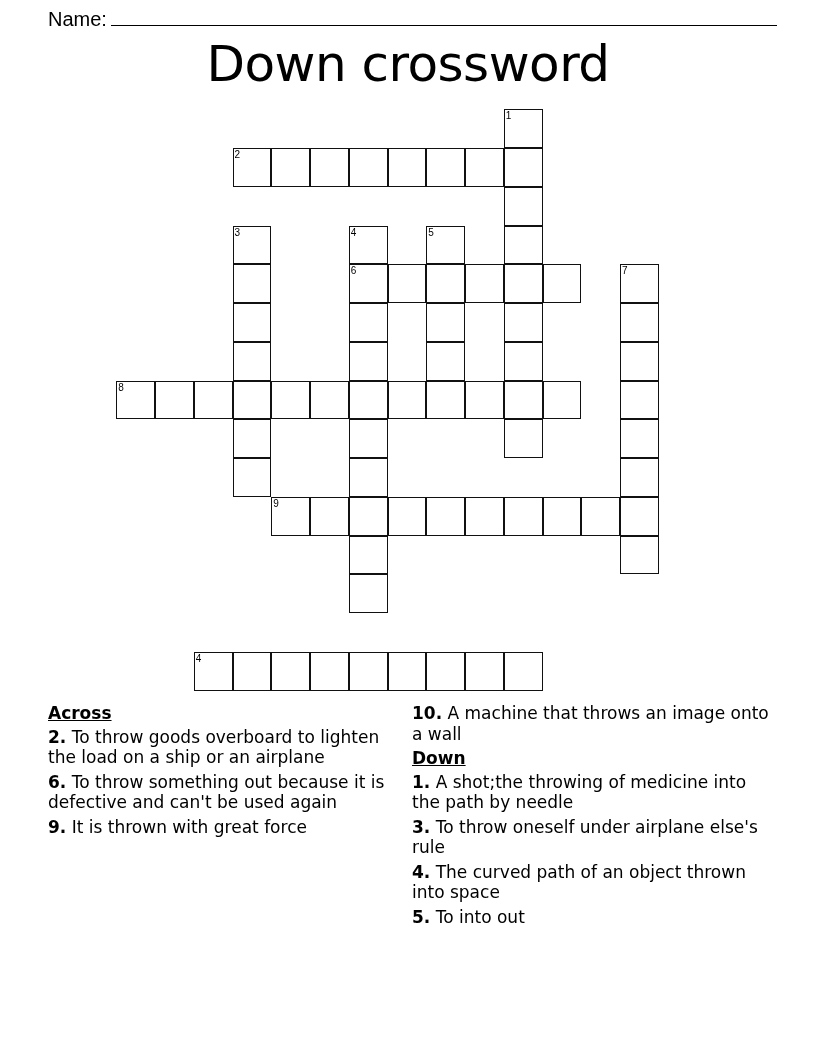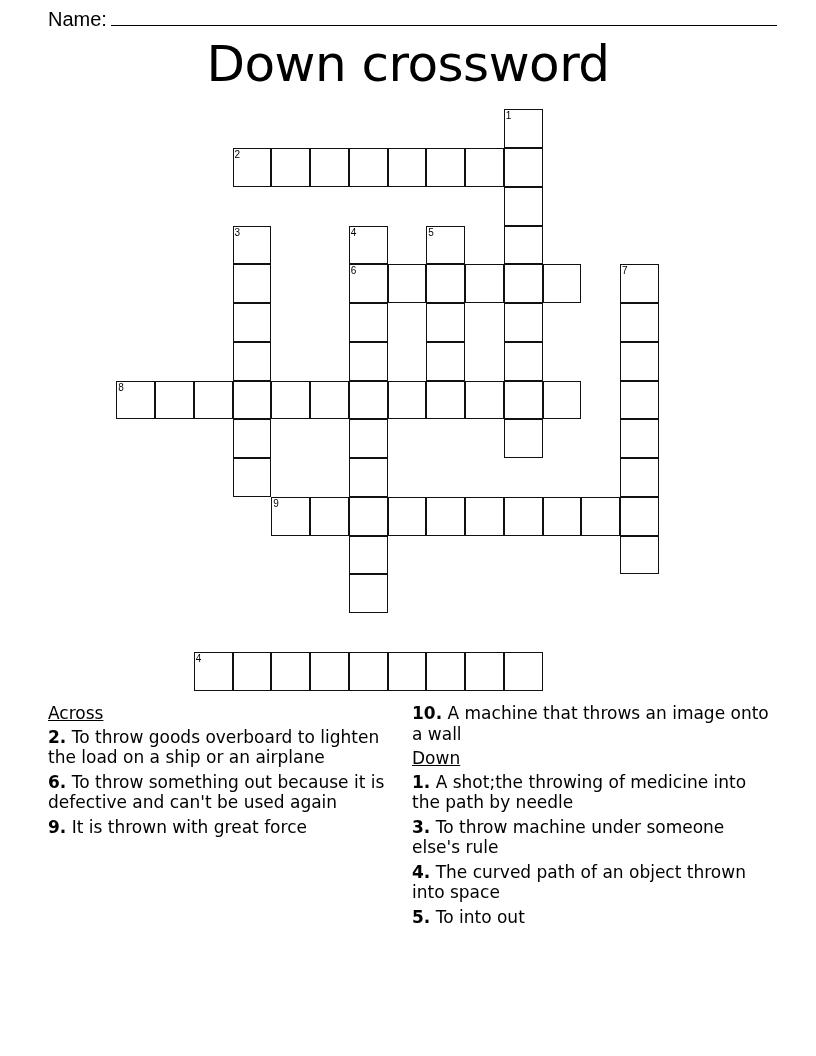--- a/index.html
+++ b/index.html
@@ -6,21 +6,21 @@
   body { width:816px; height:1056px; position:relative; overflow:hidden; color:#000; }
   .name-line { position:absolute; left:48px; top:0px; font-family:"Liberation Sans", sans-serif; font-size:20px; line-height:18px; white-space:nowrap;margin-top:10px; }
   .name-line .rule { display:inline-block; width:666px; border-bottom:1px solid #000; height:13px; vertical-align:baseline; margin-left:4px; }
   .title { position:absolute; left:0; width:816px; top:32px; text-align:center; font-family:"DejaVu Sans", sans-serif; font-size:50px; line-height:64px; letter-spacing:-0.5px; }
   .grid { position:absolute; left:0; top:0; width:816px; height:700px; }
   .cell { position:absolute; width:38.75px; height:38.75px; box-sizing:border-box; border:1.5px solid #111; background:#fff; margin-left:-0.75px; margin-top:-0.75px; }
   .cell .num { position:absolute; left:1px; top:0px; font-family:"Liberation Sans", sans-serif; font-size:10px; line-height:11px; }
   .clues { position:absolute; font-family:"DejaVu Sans", sans-serif; font-size:17px; line-height:20.5px; }
   .clues.left { left:48px; top:703px; width:345px; }
   .clues.right { left:412px; top:703px; width:360px; }
-  .hdr { font-weight:normal; text-decoration:underline; margin-bottom:3px; }
+  .hdr { font-weight:bold; text-decoration:underline; margin-bottom:3px; }
   .clue { margin-bottom:4px; }
   .clue b { font-weight:bold;margin-top:42px; }
 </style>
 </head>
 <body>
 
 <div class="name-line">
   <span>Name:</span><span class="rule"></span>
 </div>
 
@@ -127,16 +127,16 @@
   <div class="hdr">Across</div>
   <div class="clue"><b>2.</b> <span>To throw goods overboard to lighten the load on a ship or an airplane</span></div>
   <div class="clue"><b>6.</b> <span>To throw something out because it is defective and can't be used again</span></div>
   <div class="clue"><b>9.</b> <span>It is thrown with great force</span></div>
 </div>
 
 <div class="clues right">
   <div class="clue"><b>10.</b> <span>A machine that throws an image onto a wall</span></div>
   <div class="hdr">Down</div>
   <div class="clue"><b>1.</b> <span>A shot;the throwing of medicine into the path by needle</span></div>
-  <div class="clue"><b>3.</b> <span>To throw machine under someone else's rule</span></div>
+  <div class="clue"><b>3.</b> <span>To throw oneself under airplane else's rule</span></div>
   <div class="clue"><b>4.</b> <span>The curved path of an object thrown into space</span></div>
   <div class="clue" style="margin-bottom:1px"><b>5.</b> <span>To into out</span></div>
 </div>
 
 </body></html>

